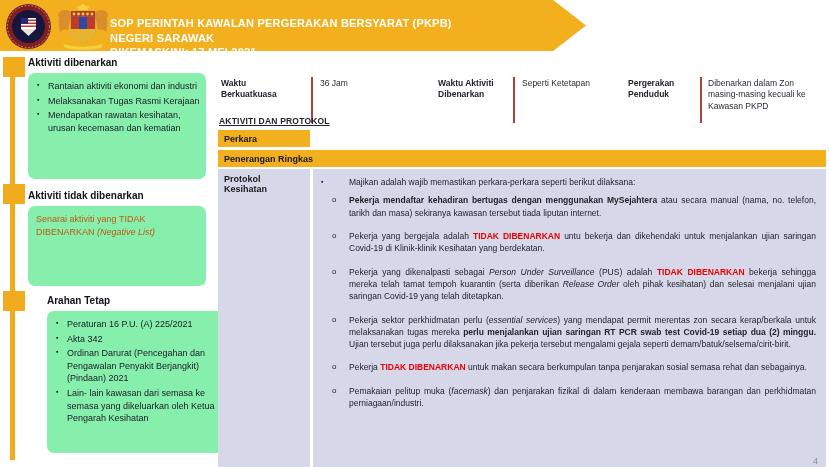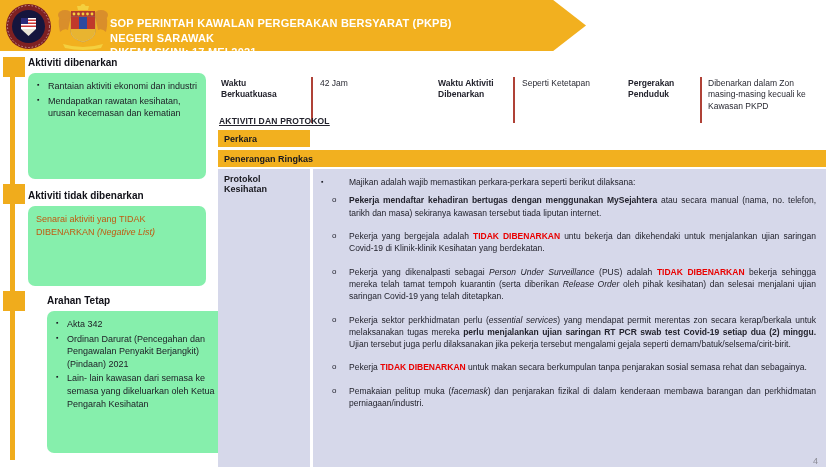--- a/index.html
+++ b/index.html
@@ -123,47 +123,49 @@
   <div class="tl-line"></div>
   <div class="tl-node n1"></div>
   <div class="tl-node n2"></div>
   <div class="tl-node n3"></div>
 
   <section class="sb-sec s1">
     <h3 class="sb-title">Aktiviti dibenarkan</h3>
     <div class="sb-box h1">
       <ul>
           <li>Rantaian aktiviti  ekonomi dan industri</li>
+          <li>Melaksanakan  Tugas Rasmi Kerajaan</li>
           <li>Mendapatkan rawatan kesihatan, urusan kecemasan dan kematian</li>
         </ul>
     </div>
   </section>
 
   <section class="sb-sec s2">
     <h3 class="sb-title">Aktiviti tidak dibenarkan</h3>
     <div class="sb-box h2">
       <div class="sb-note"><span>Senarai aktiviti yang TIDAK DIBENARKAN </span><span class="it">(Negative List)</span></div>
     </div>
   </section>
 
   <section class="sb-sec s3">
     <h3 class="sb-title">Arahan Tetap</h3>
     <div class="sb-box h3">
       <ul>
+          <li>Peraturan 16 P.U. (A) 225/2021</li>
           <li>Akta 342</li>
           <li>Ordinan Darurat (Pencegahan dan Pengawalan Penyakit Berjangkit) (Pindaan) 2021</li>
           <li>Lain- lain kawasan dari semasa ke semasa yang dikeluarkan oleh  Ketua Pengarah  Kesihatan</li>
         </ul>
     </div>
   </section>
 
   <div class="info-row">
     <div class="info-label il1">Waktu Berkuatkuasa</div>
     <div class="info-div id1"></div>
-    <div class="info-value iv1">42 Jam</div>
+    <div class="info-value iv1">36 Jam</div>
 
     <div class="info-label il2">Waktu Aktiviti Dibenarkan</div>
     <div class="info-div id2"></div>
     <div class="info-value iv2">Seperti Ketetapan</div>
 
     <div class="info-label il3">Pergerakan Penduduk</div>
     <div class="info-div id3"></div>
     <div class="info-value iv3">Dibenarkan dalam Zon masing-masing kecuali ke Kawasan PKPD</div>
   </div>
 

